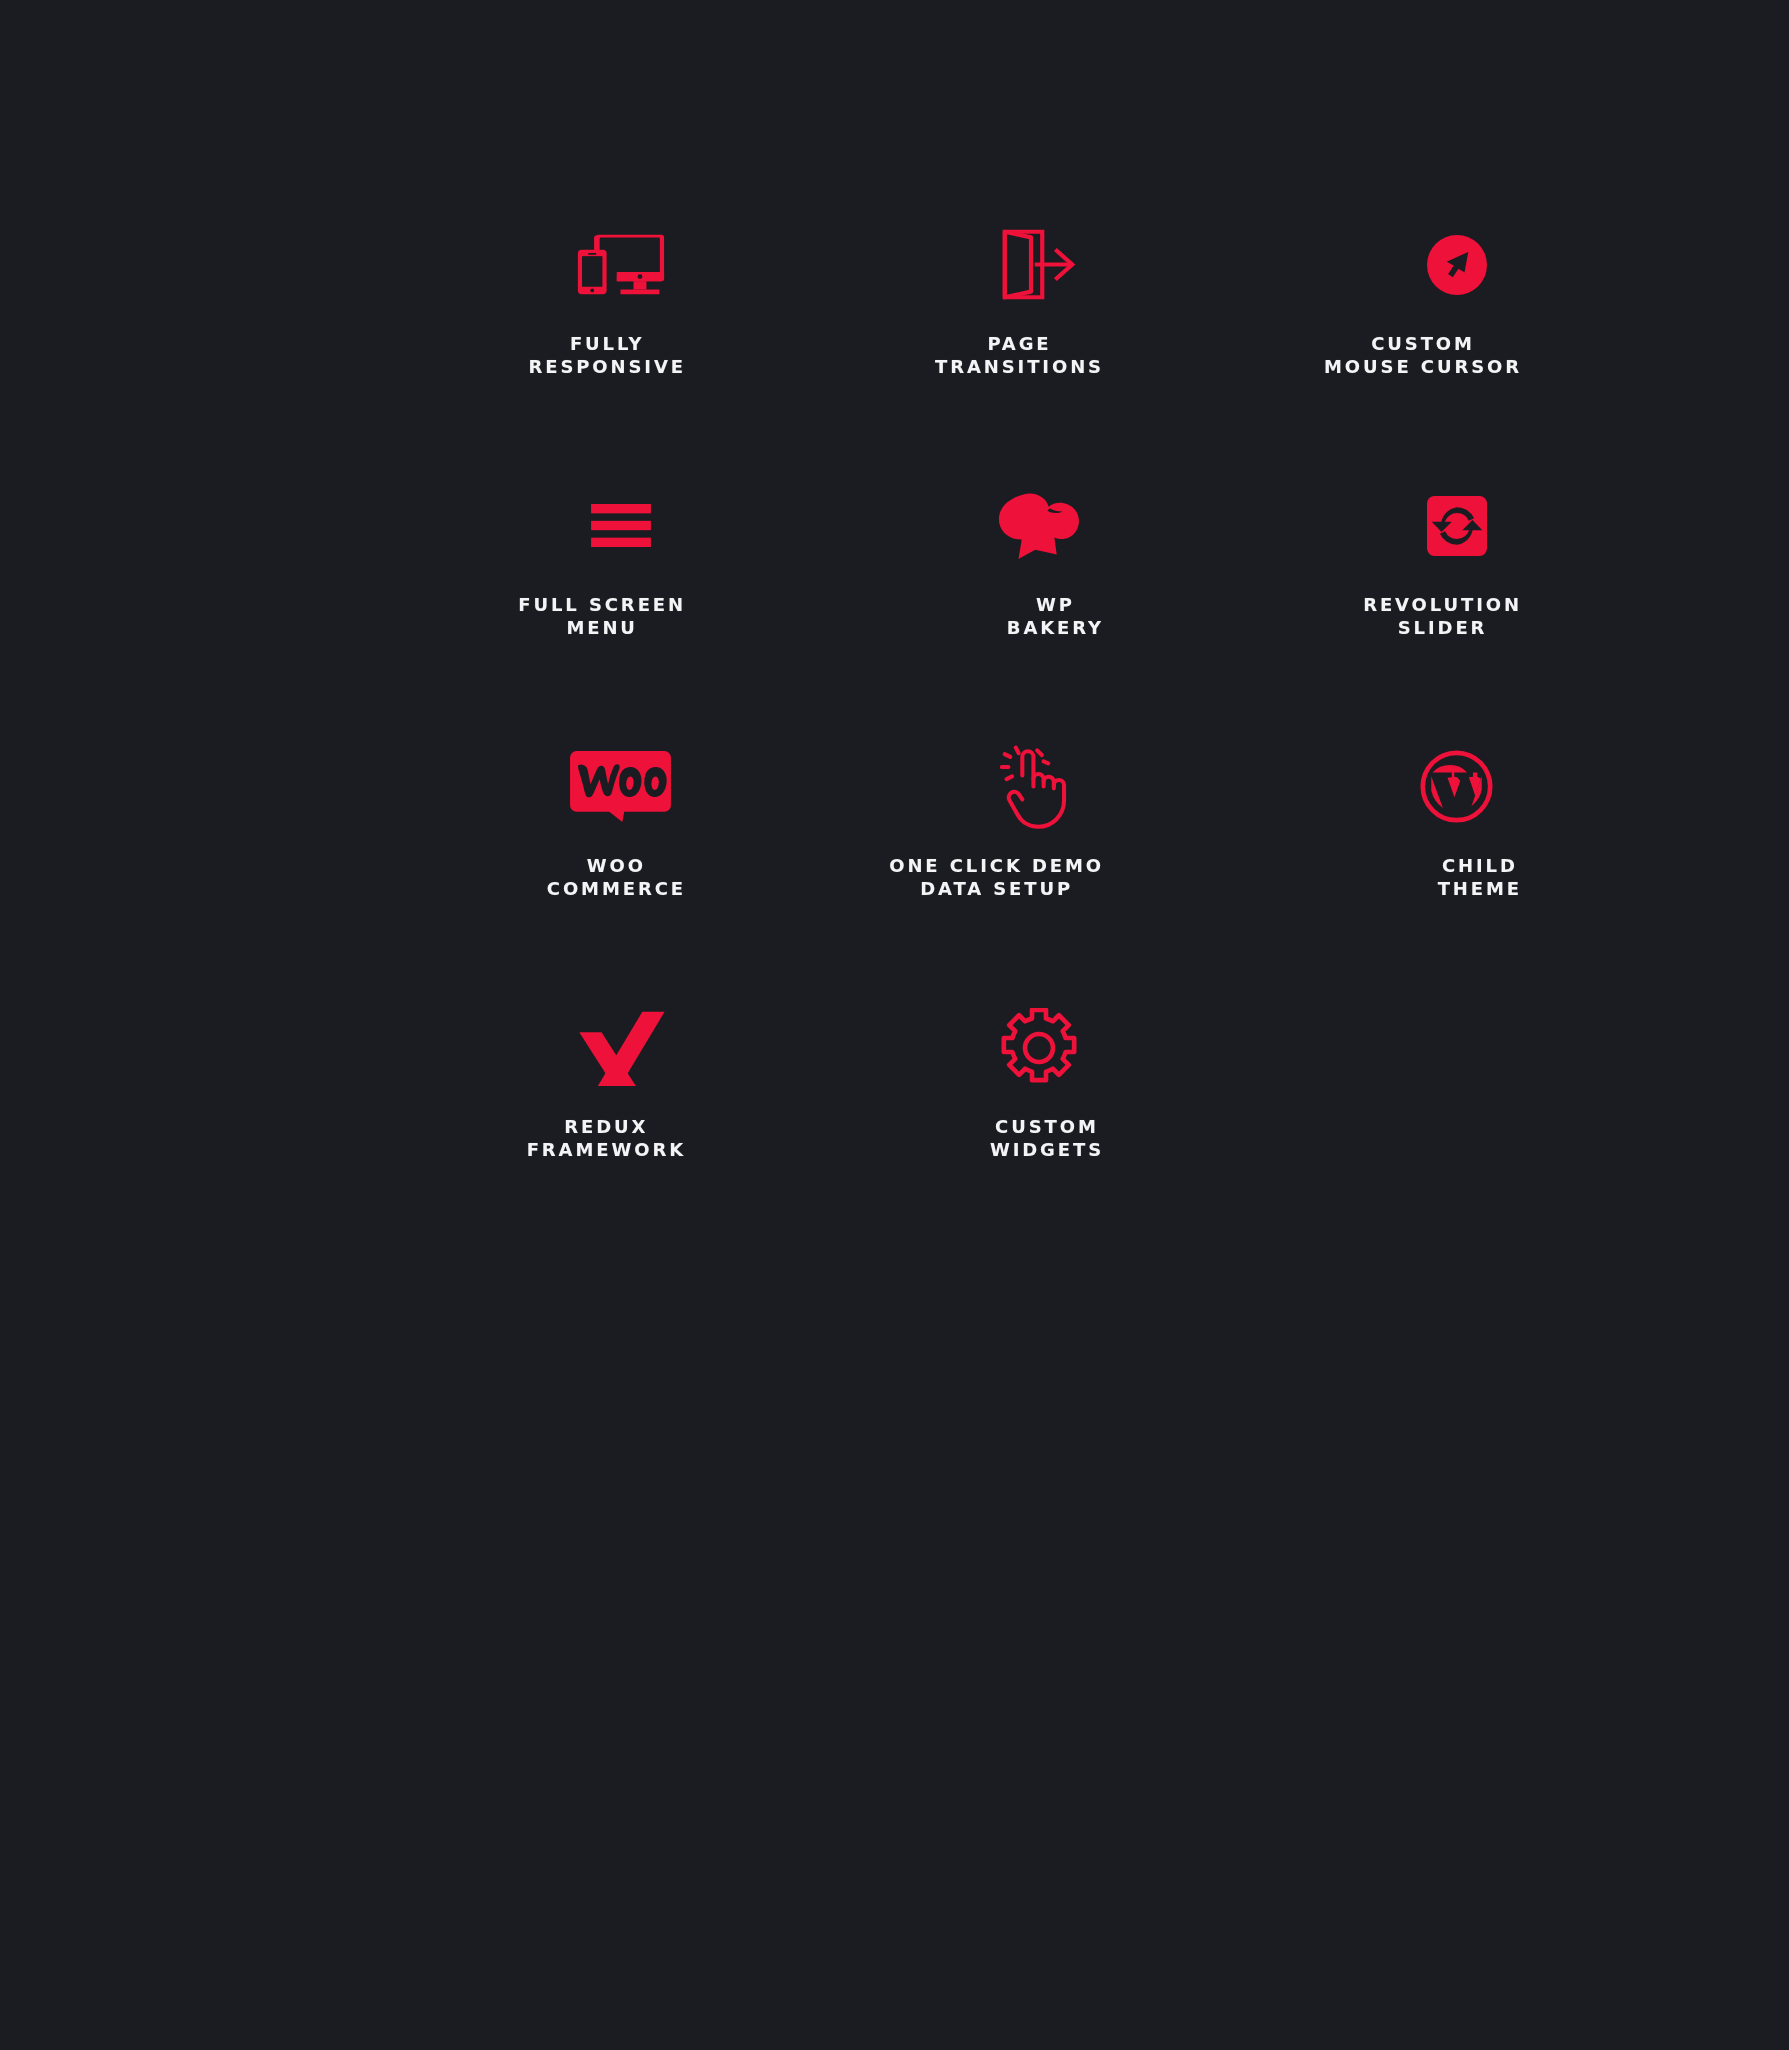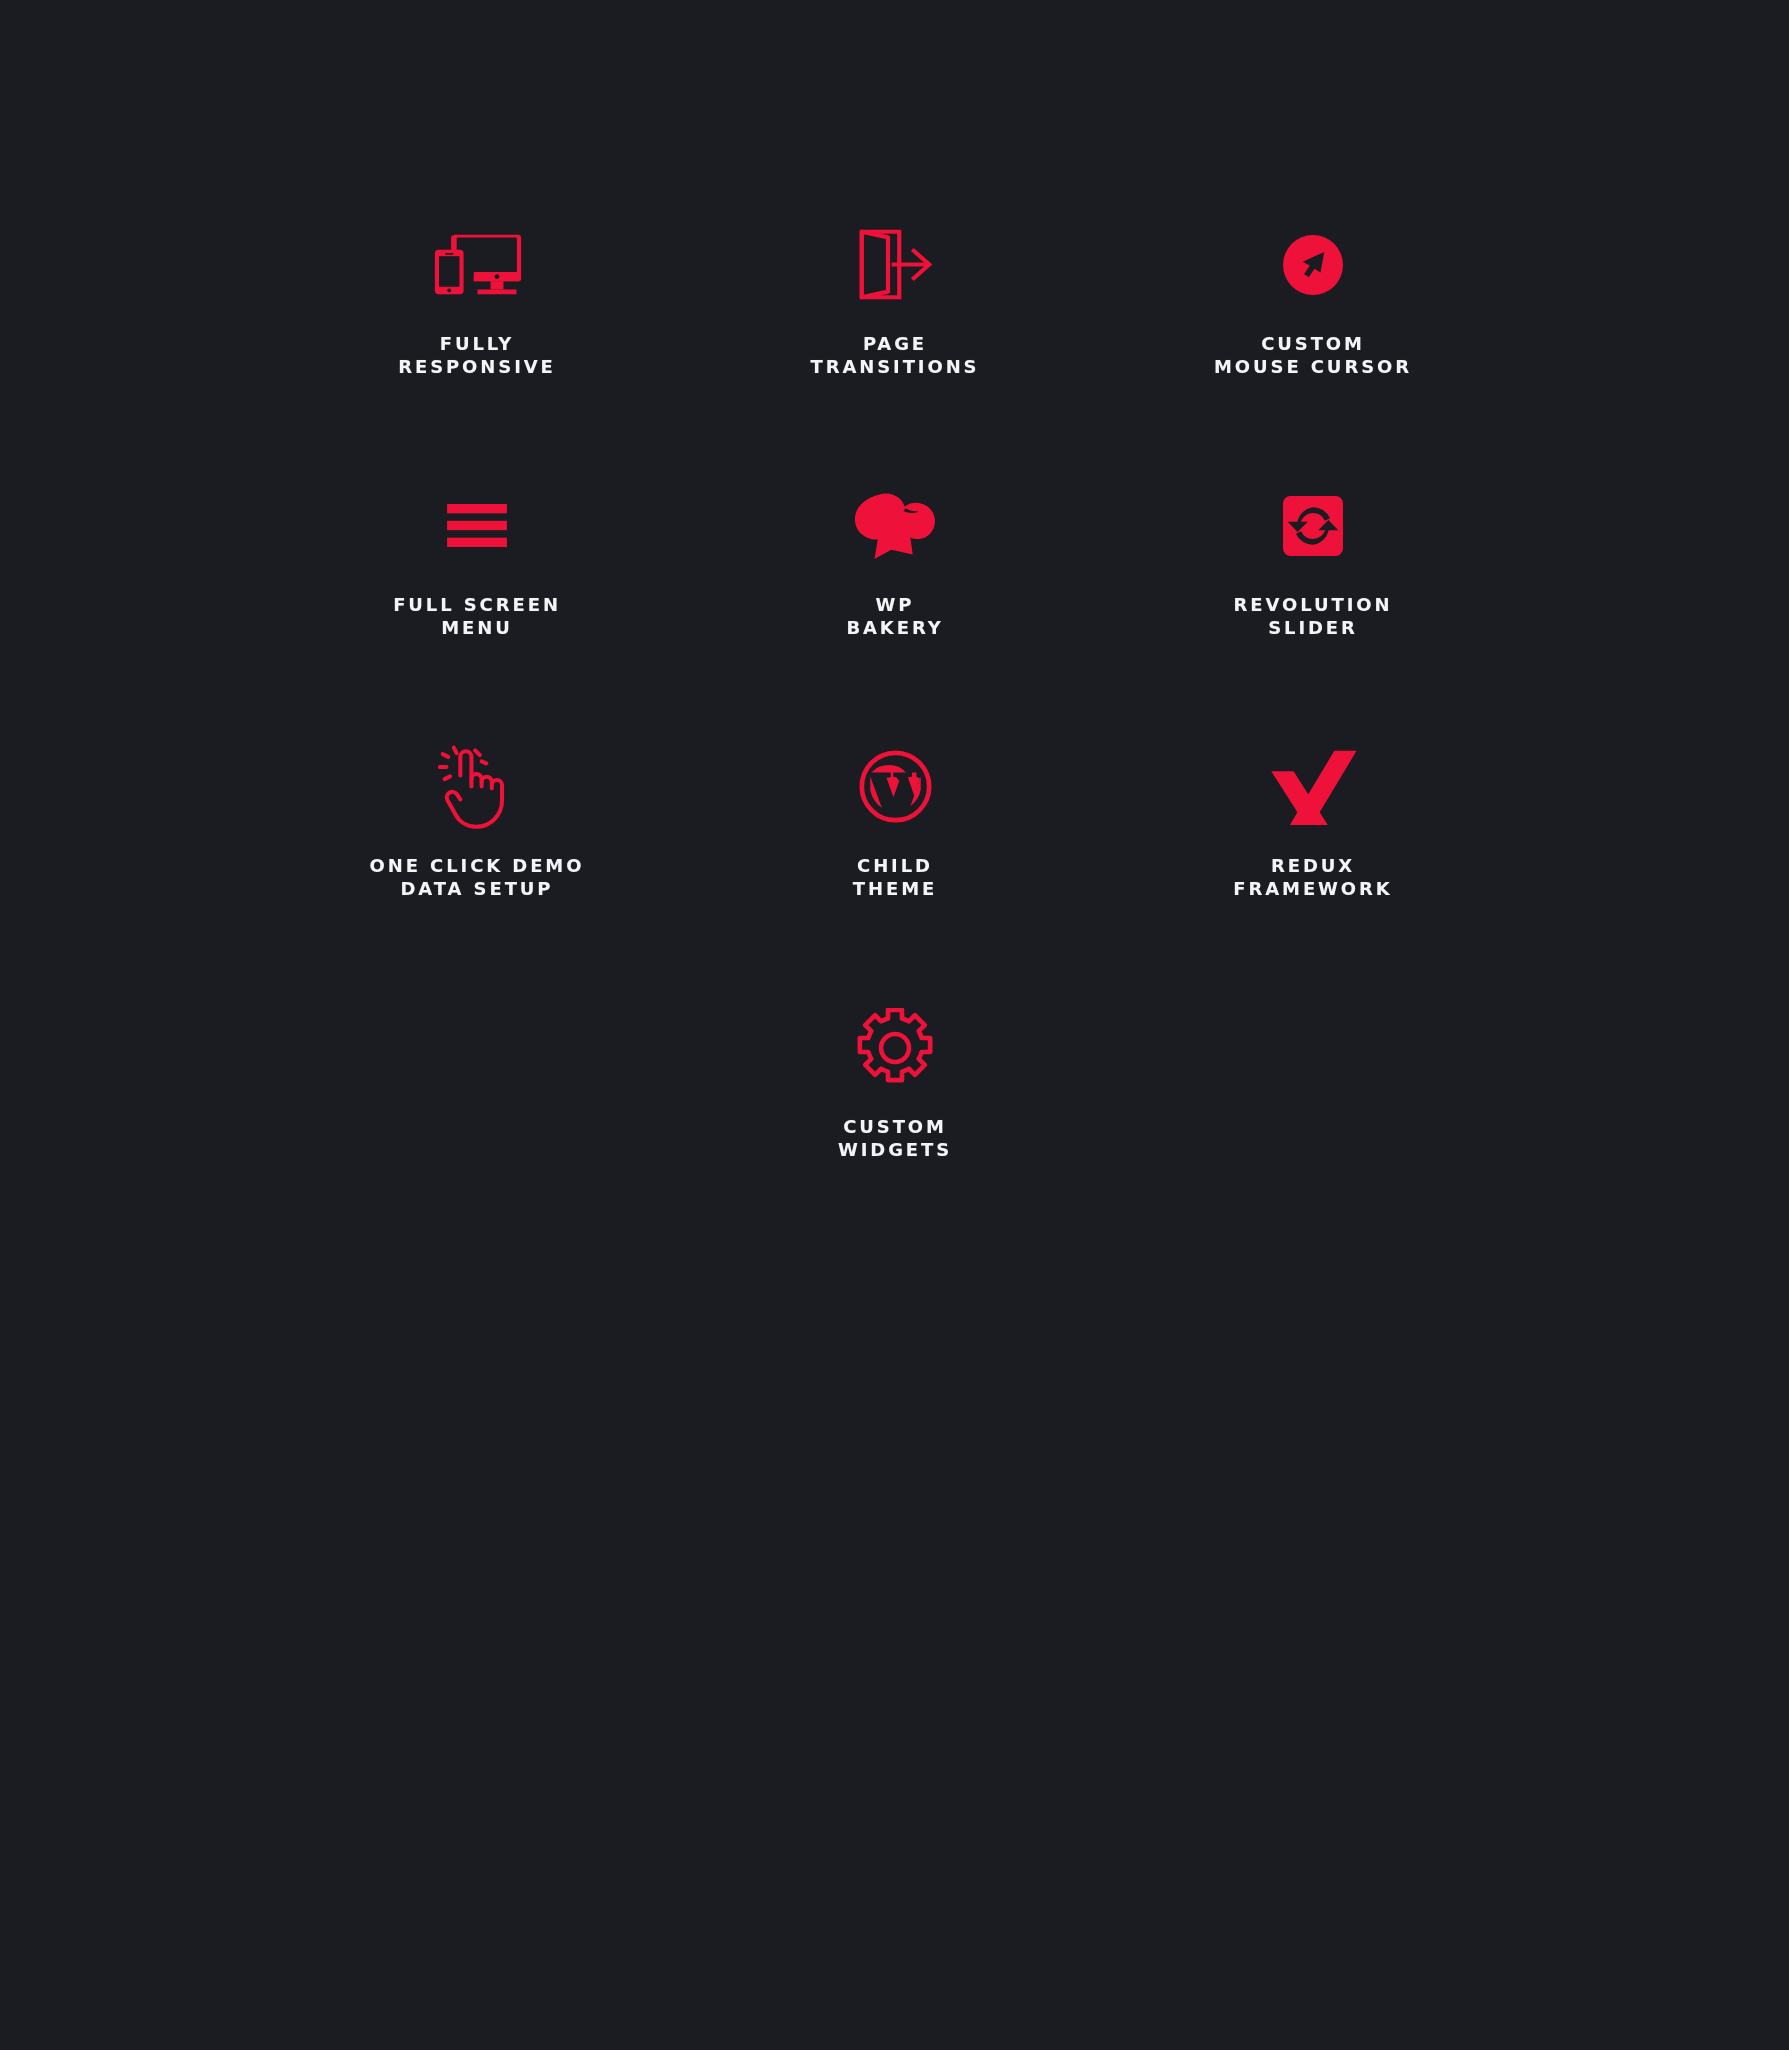--- a/index.html
+++ b/index.html
@@ -26,21 +26,21 @@
     width: 1253px;
     margin: 0 auto;
     display: grid;
     grid-template-columns: repeat(3, 418px);
     grid-auto-rows: 261px;
     justify-content: center;
   }
   .feature-cell {
     display: flex;
     flex-direction: column;
-    align-items: center;
+    align-items: flex-end;
     justify-content: flex-start;
   }
   .icon-wrap {
     height: 97px;
     width: 131px;
     display: flex;
     align-items: center;
     justify-content: center;
     margin-bottom: 18.6px;
   }
@@ -138,20 +138,34 @@
         <svg width="60" height="60" viewBox="0 0 64 64">
           <rect x="0" y="0" width="64" height="64" rx="8" fill="#ee1139"></rect>
           <path d="M32 12 a20 20 0 0 1 18.2 11.8 l-5.6 2.6 A13.8 13.8 0 0 0 32 18.2 a13.8 13.8 0 0 0 -13 9.2 h7.4 L15.5 38.5 L5 27.4 h10.3 A20 20 0 0 1 32 12 Z" fill="#1b1c21"></path>
           <path d="M32 52 a20 20 0 0 1 -18.2 -11.8 l5.6 -2.6 A13.8 13.8 0 0 0 32 45.8 a13.8 13.8 0 0 0 13 -9.2 h-7.4 L48.5 25.5 L59 36.6 h-10.3 A20 20 0 0 1 32 52 Z" fill="#1b1c21"></path>
         </svg>
       </div>
       <div class="feature-label">REVOLUTION
 SLIDER</div>
     </div>
 
+    <div class="feature-cell">
+      <div class="icon-wrap">
+        <svg width="101" height="71" viewBox="0 0 108 76">
+          <path d="M7 0 H101 A7 7 0 0 1 108 7 V58 A7 7 0 0 1 101 65 H58 L56 76 L42 65 H7 A7 7 0 0 1 0 58 V7 A7 7 0 0 1 7 0 Z" fill="#ee1139"></path>
+          <g fill="#1b1c21">
+            <path d="M9 15 q4.5 -1.5 7.6 1.2 q1.8 1.6 2.4 4.6 l2.9 14.8 l6.4 -15.1 q1.9 -4.4 4.6 -4.7 q3.9 -0.4 4.9 5.3 q1.4 8.3 2.9 14.3 q1.9 -9.6 5.8 -18.3 q1.6 -3.6 4.4 -2.9 q2.9 0.7 2 4.4 q-5.7 14.8 -8 25.4 q-0.9 4.2 -4.2 4.4 q-3.9 0.2 -5.7 -5.1 q-1.9 -5.6 -3.4 -13 q-3.4 8 -6.3 14.7 q-1.9 4.4 -4.6 4.6 q-3.6 0.2 -4.9 -5.3 q-2.4 -9.9 -6.8 -24.7 q-1 -3.3 0 -4.6 Z"></path>
+            <path d="M62 17.5 q7 -1.6 11.3 3.9 q3.6 4.6 3.1 11.8 q-0.5 7.5 -4.5 12.1 q-4.4 5.1 -10.3 3.8 q-5.7 -1.3 -8 -8 q-2 -5.8 -0.8 -12.5 q1.6 -9.2 9.2 -11.1 Z M63.6 27.6 q-2.4 0.8 -3.3 5 q-0.9 4.3 0.8 7.3 q1.2 2.1 3 1.7 q2.5 -0.5 3.6 -5.2 q0.9 -4 -0.4 -7 q-1.2 -2.6 -3.7 -1.8 Z"></path>
+            <path d="M89 17.5 q7 -1.6 11.3 3.9 q3.6 4.6 3.1 11.8 q-0.5 7.5 -4.5 12.1 q-4.4 5.1 -10.3 3.8 q-5.7 -1.3 -8 -8 q-2 -5.8 -0.8 -12.5 q1.6 -9.2 9.2 -11.1 Z M90.6 27.6 q-2.4 0.8 -3.3 5 q-0.9 4.3 0.8 7.3 q1.2 2.1 3 1.7 q2.5 -0.5 3.6 -5.2 q0.9 -4 -0.4 -7 q-1.2 -2.6 -3.7 -1.8 Z"></path>
+          </g>
+        </svg>
+      </div>
+      <div class="feature-label">WOO
+COMMERCE</div>
+    </div>
 
     <div class="feature-cell">
       <div class="icon-wrap">
         <svg width="78" height="89" viewBox="0 0 84 96">
           <g fill="none" stroke="#ee1139" stroke-width="4.4" stroke-linecap="round" stroke-linejoin="round">
             <path d="M24 36 V16 a6 6 0 0 1 12 0 v32"></path>
             <path d="M36 40 a5.5 5.5 0 0 1 11 0 v8"></path>
             <path d="M47 43 a5.5 5.5 0 0 1 11 0 v7"></path>
             <path d="M58 46.5 a5.5 5.5 0 0 1 11 0 v17 a28 28 0 0 1 -28 28 a25 25 0 0 1 -22 -13 l-9 -16 a6 6 0 0 1 10 -6.5 l4 6"></path>
             <path d="M17 6 L20 12"></path>

